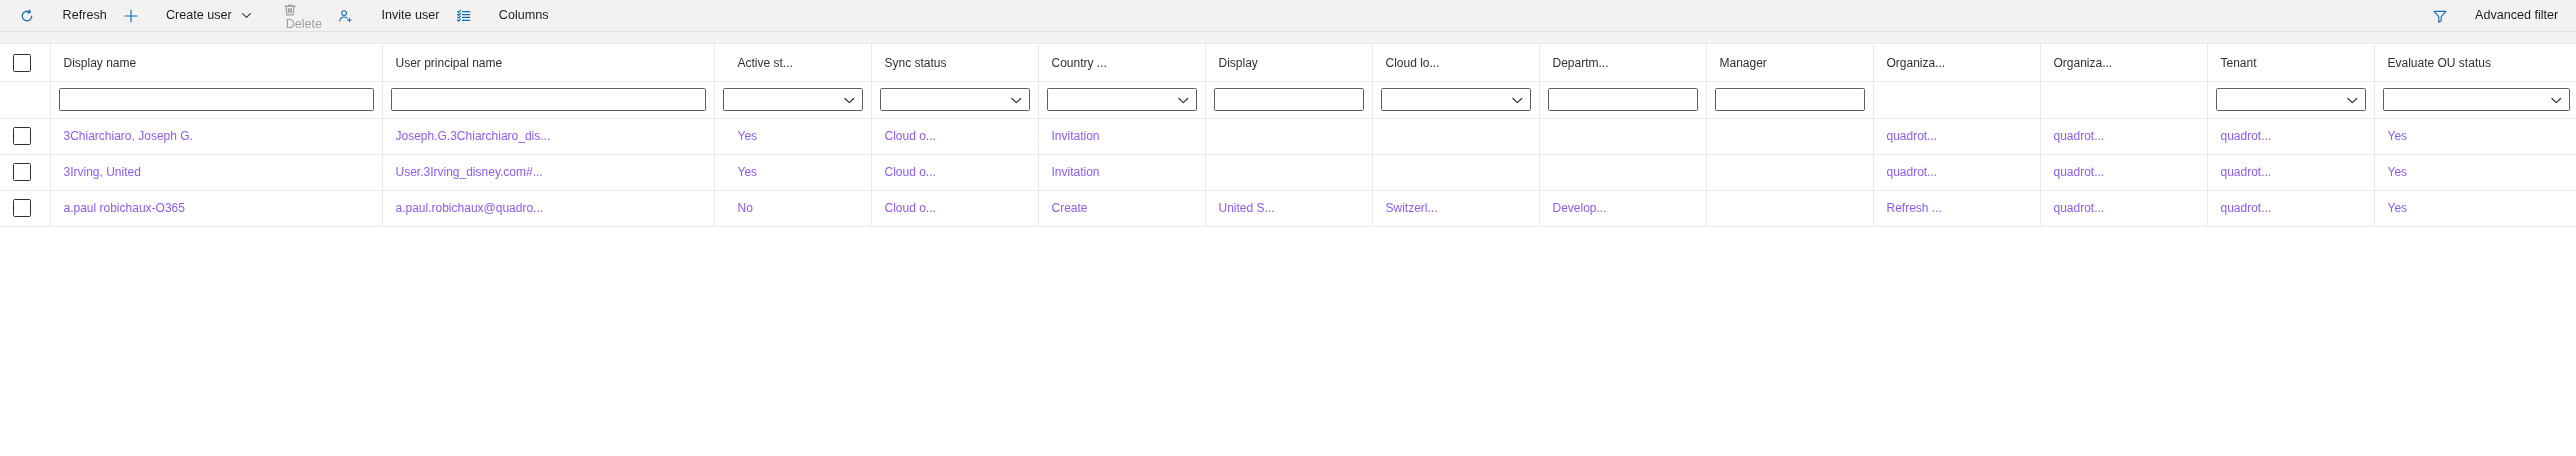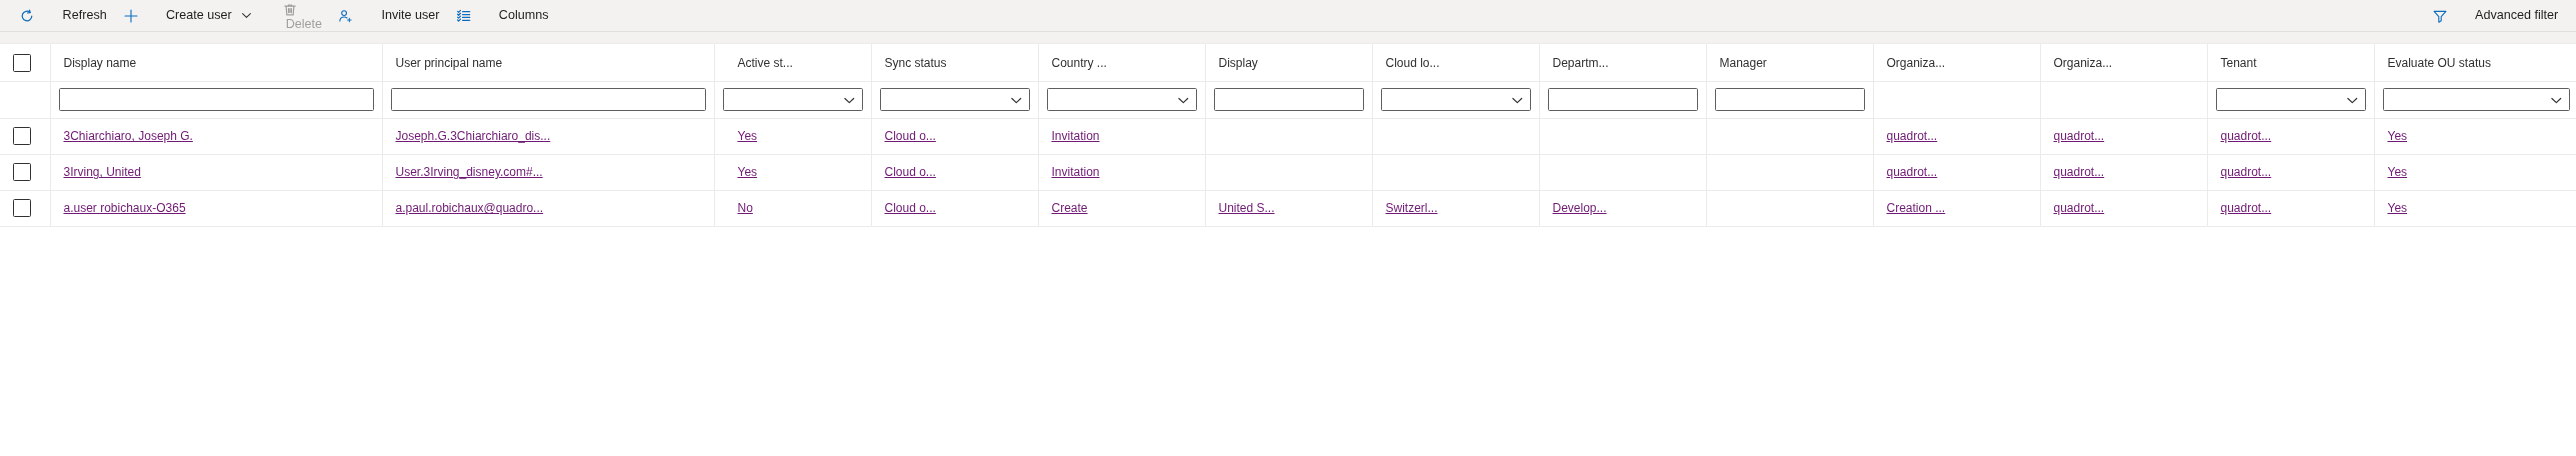--- a/index.html
+++ b/index.html
@@ -84,24 +84,23 @@
   .fbox input{
     border:0;outline:0;flex:1;min-width:0;height:100%;
     font-family:inherit;font-size:11.3px;color:#323130;background:transparent;
   }
   .fbox .chev{margin-left:auto;flex:0 0 auto;display:inline-flex;align-items:center;}
 
   
   tbody tr.datarow td{
     height:36px;
     font-size:12px;
-    color:#701a75;
+    color:#8b5cf6;
     border-bottom:0.8px solid #edebe9;
     background:#ffffff;
-    text-decoration:underline;
   }
 
   .c-center{text-align:center;padding:0 23px !important;}
 </style>
 </head>
 <body>
 
 <div class="app">
 
   <div class="commandbar">
@@ -329,30 +328,30 @@
             <td><span></span></td>
             <td><span></span></td>
             <td><span></span></td>
             <td><span>quadrot...</span></td>
             <td><span>quadrot...</span></td>
             <td><span>quadrot...</span></td>
             <td><span>Yes</span></td>
           </tr>
           <tr class="datarow">
             <td class="cb-col"><span class="ckbox"></span></td>
-            <td><span>a.user robichaux-O365</span></td>
+            <td><span>a.paul robichaux-O365</span></td>
             <td><span>a.paul.robichaux@quadro...</span></td>
             <td class="c-center"><span>No</span></td>
             <td><span>Cloud o...</span></td>
             <td><span>Create</span></td>
             <td><span>United S...</span></td>
             <td><span>Switzerl...</span></td>
             <td><span>Develop...</span></td>
             <td><span></span></td>
-            <td><span>Creation ...</span></td>
+            <td><span>Refresh ...</span></td>
             <td><span>quadrot...</span></td>
             <td><span>quadrot...</span></td>
             <td><span>Yes</span></td>
           </tr>
         </tbody>
     </table>
   </div>
 
 </div>
 

